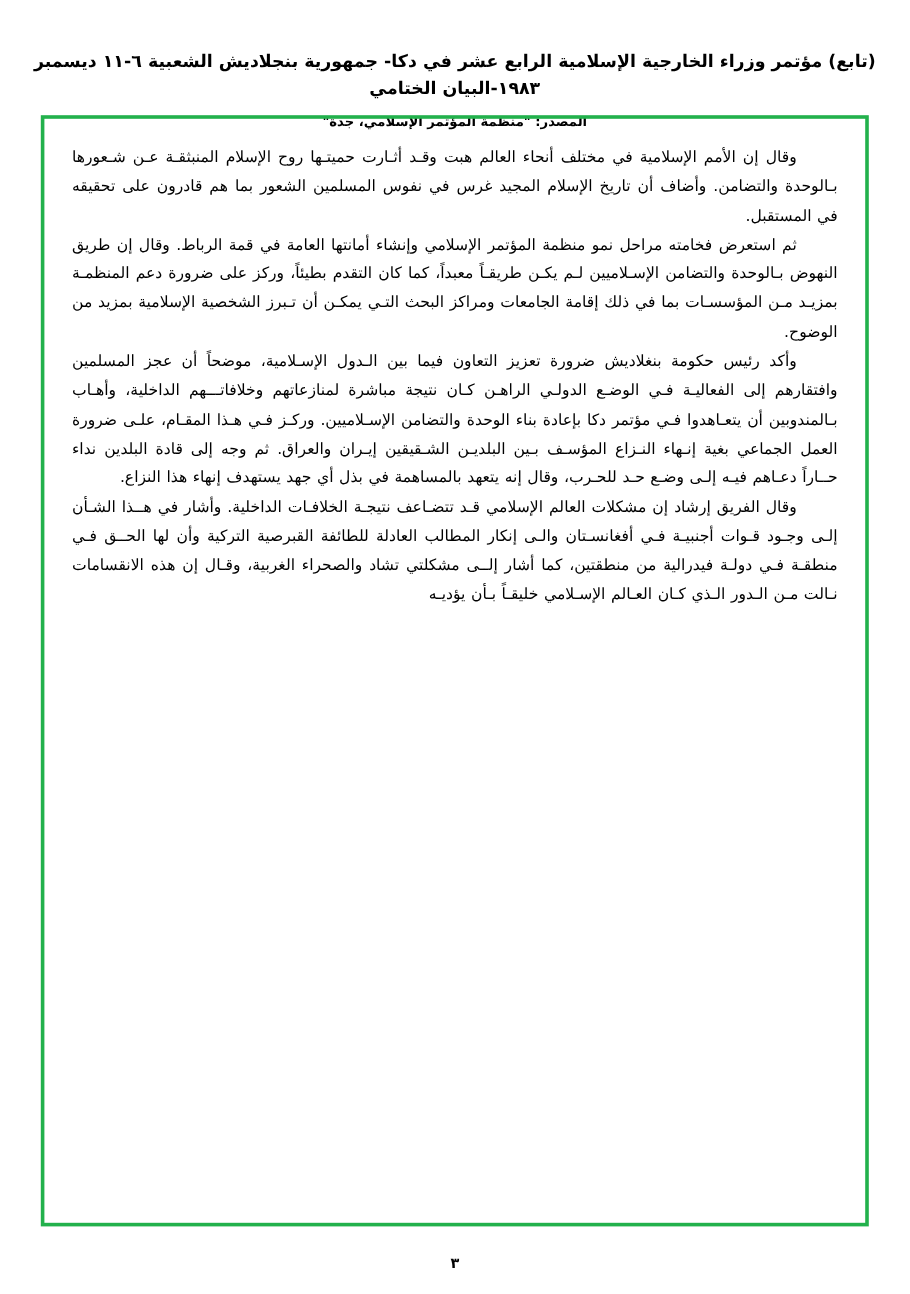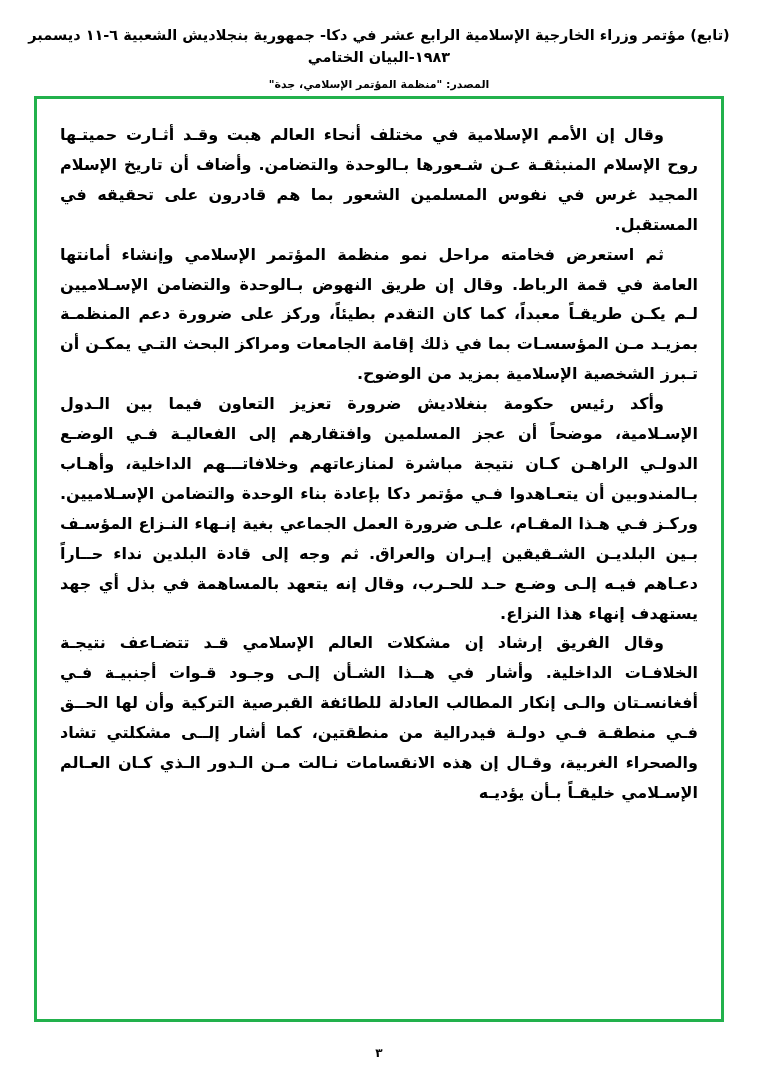--- a/index.html
+++ b/index.html
@@ -17,21 +17,21 @@
   }
   .page {
     width: 758px;
     height: 1078px;
     box-sizing: border-box;
     padding: 0;
     position: relative;
   }
   .header {
     margin: 0;
-    padding: 25px 26px 0 26px;
+    padding: 42px 26px 0 26px;
     text-align: center;
   }
   .header-title {
     font-size: 14.5px;
     font-weight: bold;
     line-height: 1.5;
     direction: rtl;
     letter-spacing: 0px;
   }
   .header-source {
@@ -53,22 +53,22 @@
     position: absolute;
     top: 120px;
     right: 60px;
     left: 60px;
     bottom: 80px;
     direction: rtl;
     box-sizing: border-box;
   }
   p.para {
     margin: 0;
-    font-size: 16px;
-    font-weight: bold;
+    font-size: 13px;
+    font-weight: normal;
     line-height: 1.87;
     text-align: justify;
     text-align-last: right;
     text-justify: inter-word;
     word-spacing: 0.5px;
     direction: rtl;
   }
   p.para.indent {
     text-indent: 34px;
   }

